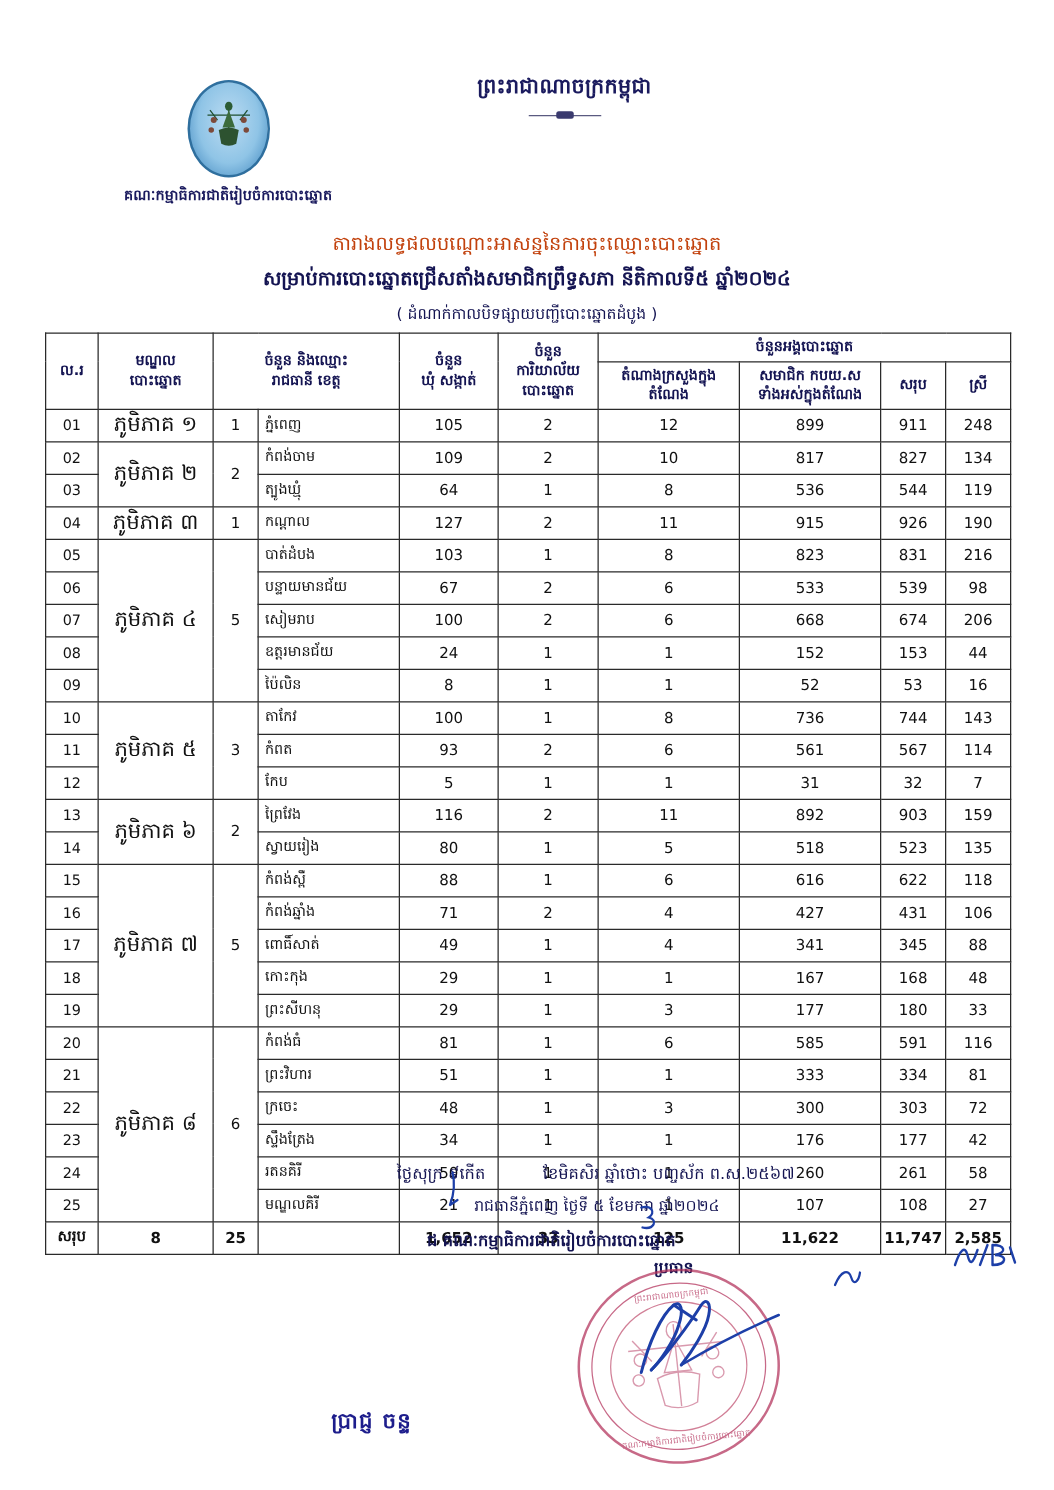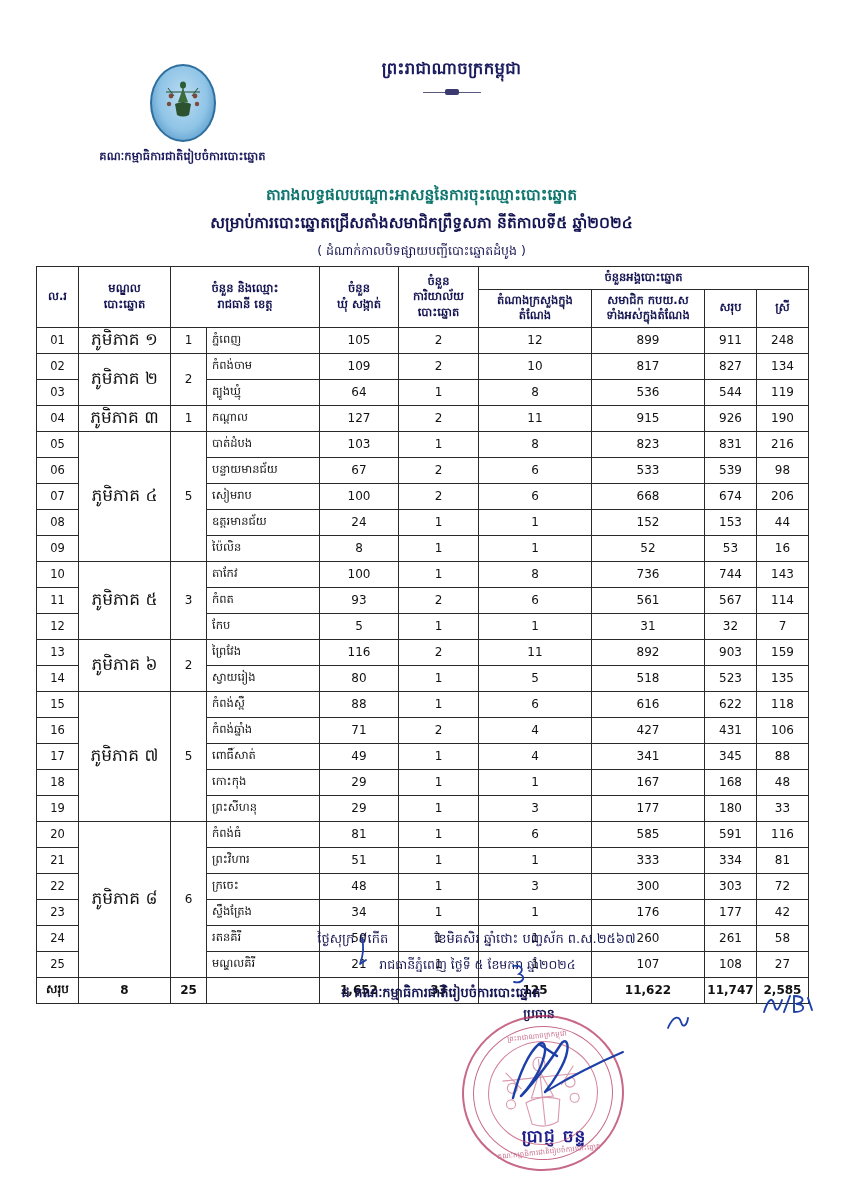--- a/index.html
+++ b/index.html
@@ -104,22 +104,22 @@
   
   .title-block {
     position: absolute;
     top: 182px;
     left: 0;
     width: 843px;
     text-align: center;
   }
   .title-1 {
     font-size: 15.5px;
-    font-weight: bold;
-    color: #0f766e;
+    font-weight: normal;
+    color: #c2410c;
     line-height: 1.8;
   }
   .title-2 {
     font-size: 15.5px;
     font-weight: bold;
     color: #141452;
     line-height: 1.8;
   }
   .title-3 {
     font-size: 12.5px;
@@ -224,21 +224,20 @@
     padding-left: 235px;
     box-sizing: border-box;
     font-size: 12.5px;
     font-weight: bold;
     color: #141452;
   }
   .sig-name {
     position: absolute;
     left: 0; top: 195px;
     width: 843px;
-    text-align: center;
     padding-left: 265px;
     box-sizing: border-box;
     font-size: 17px;
     font-weight: bold;
     color: #1d1d8c;
     letter-spacing: 1px;
   }
 
   
   .stamp {

